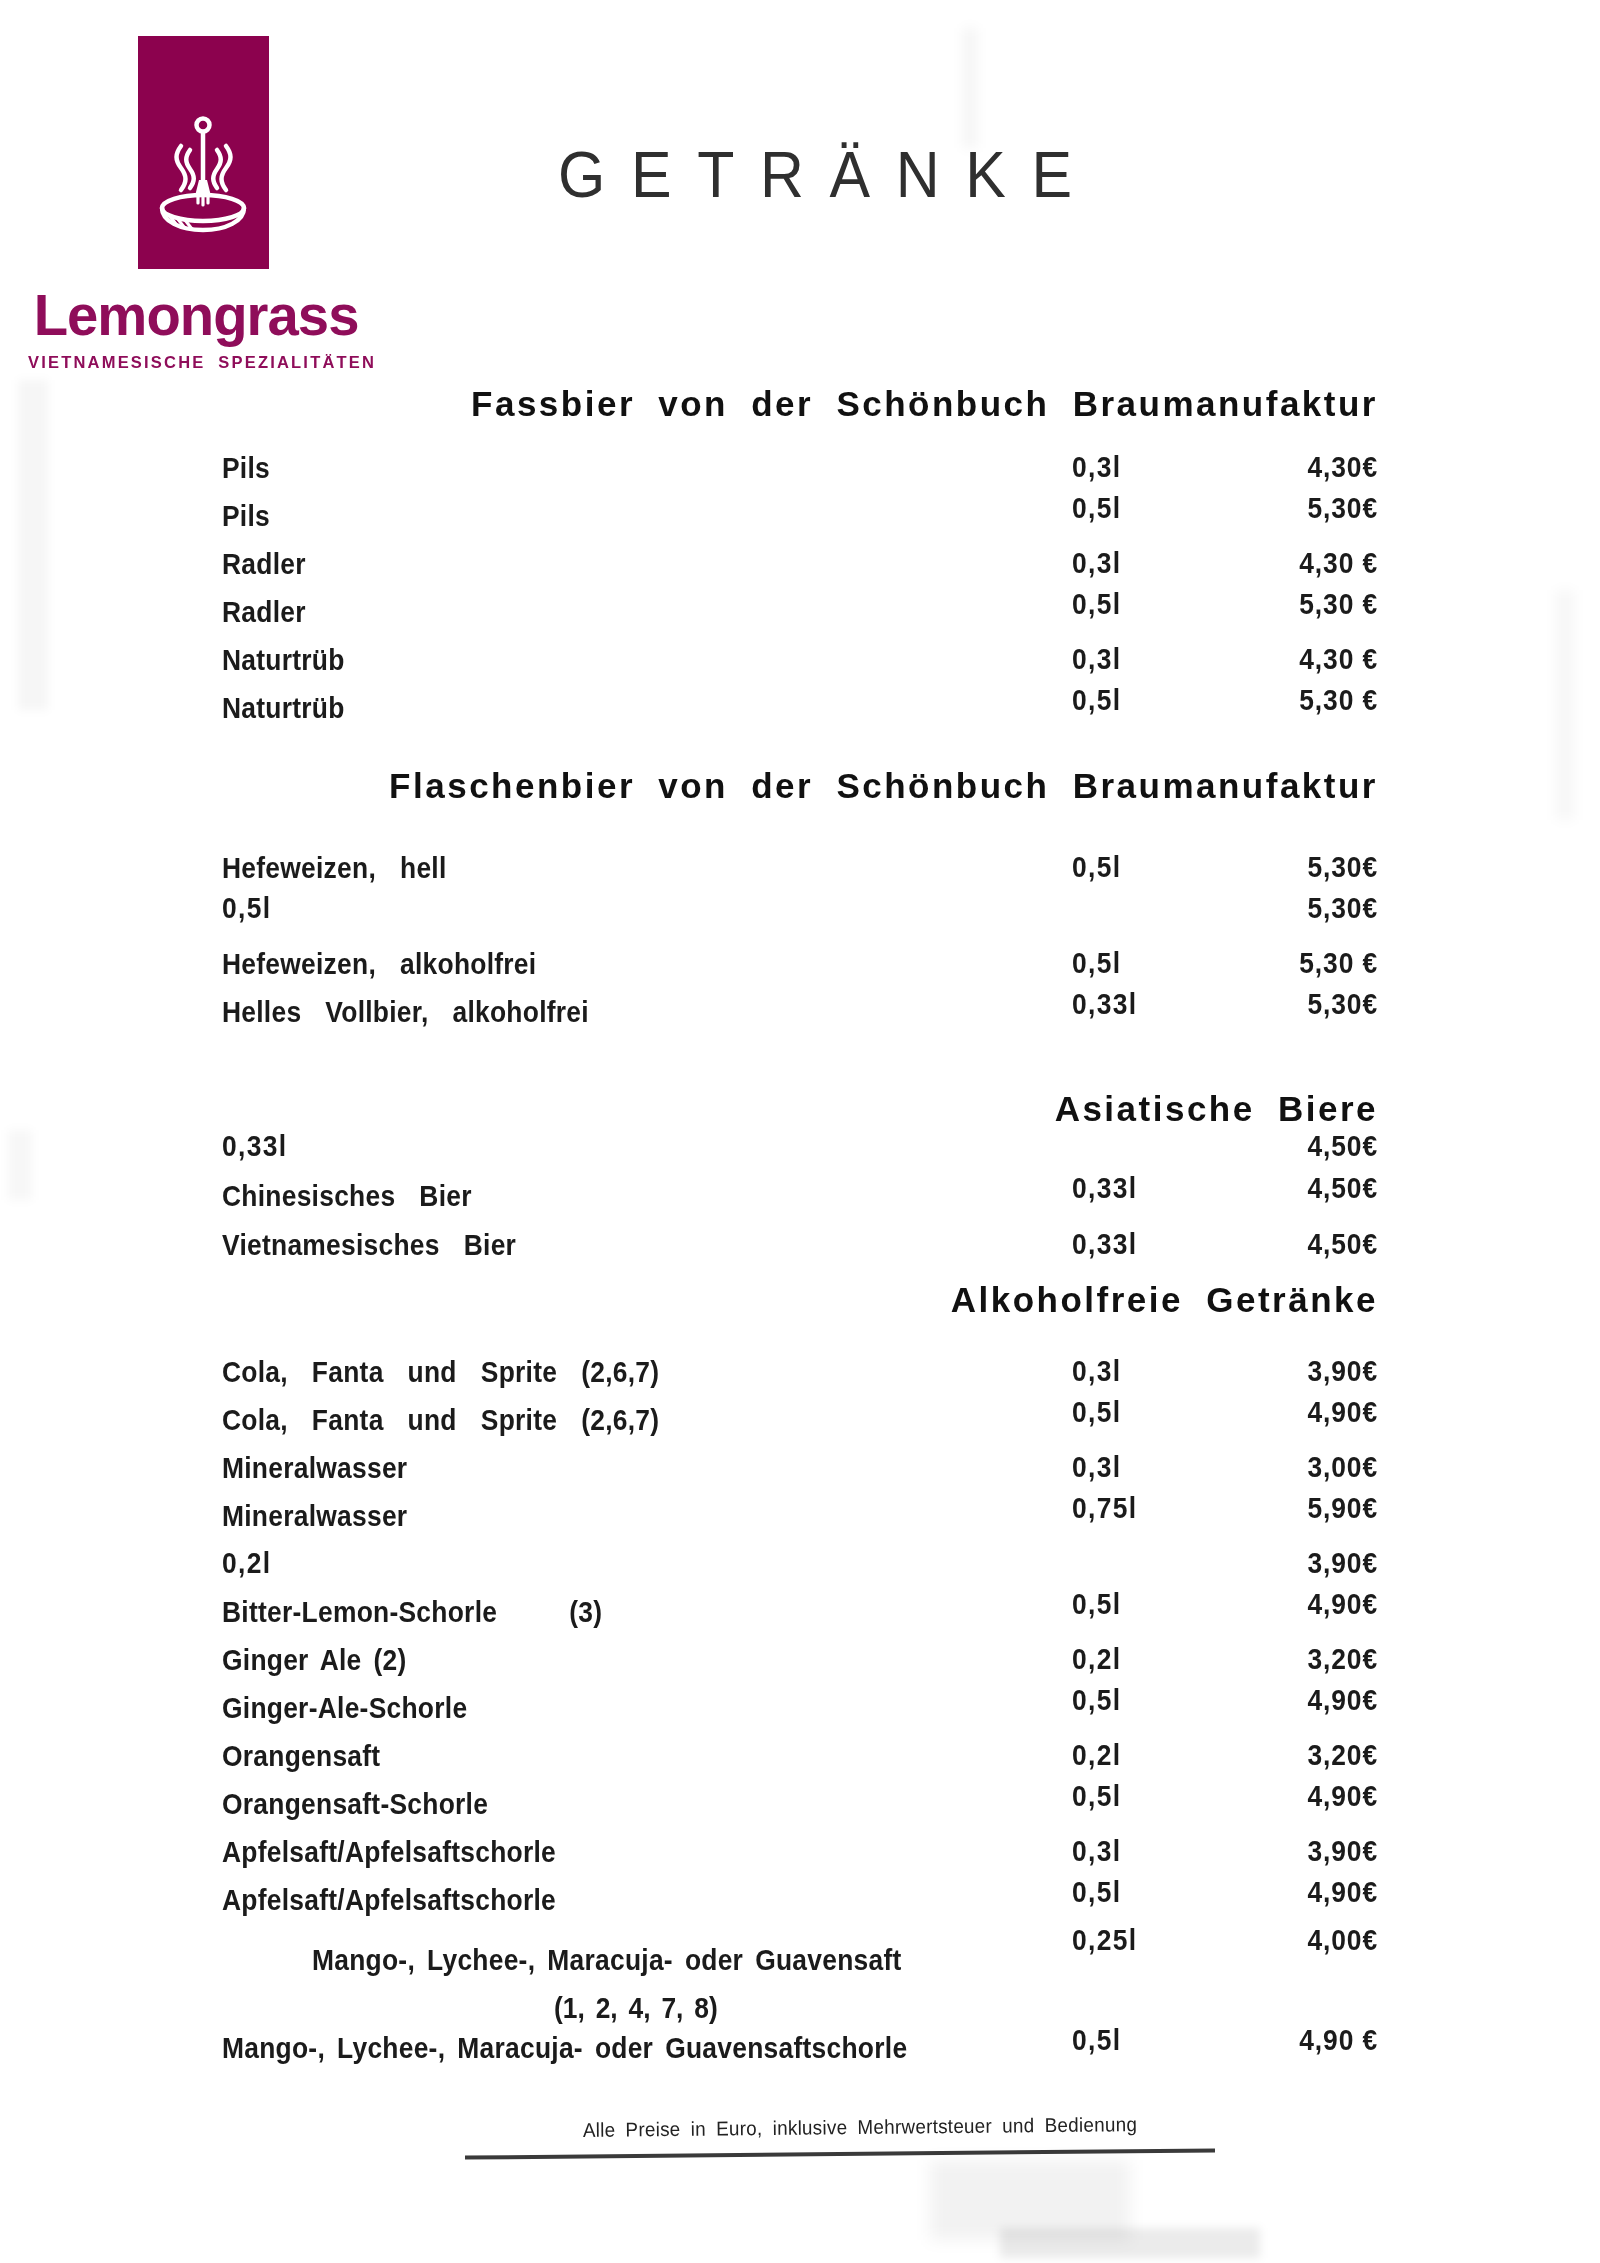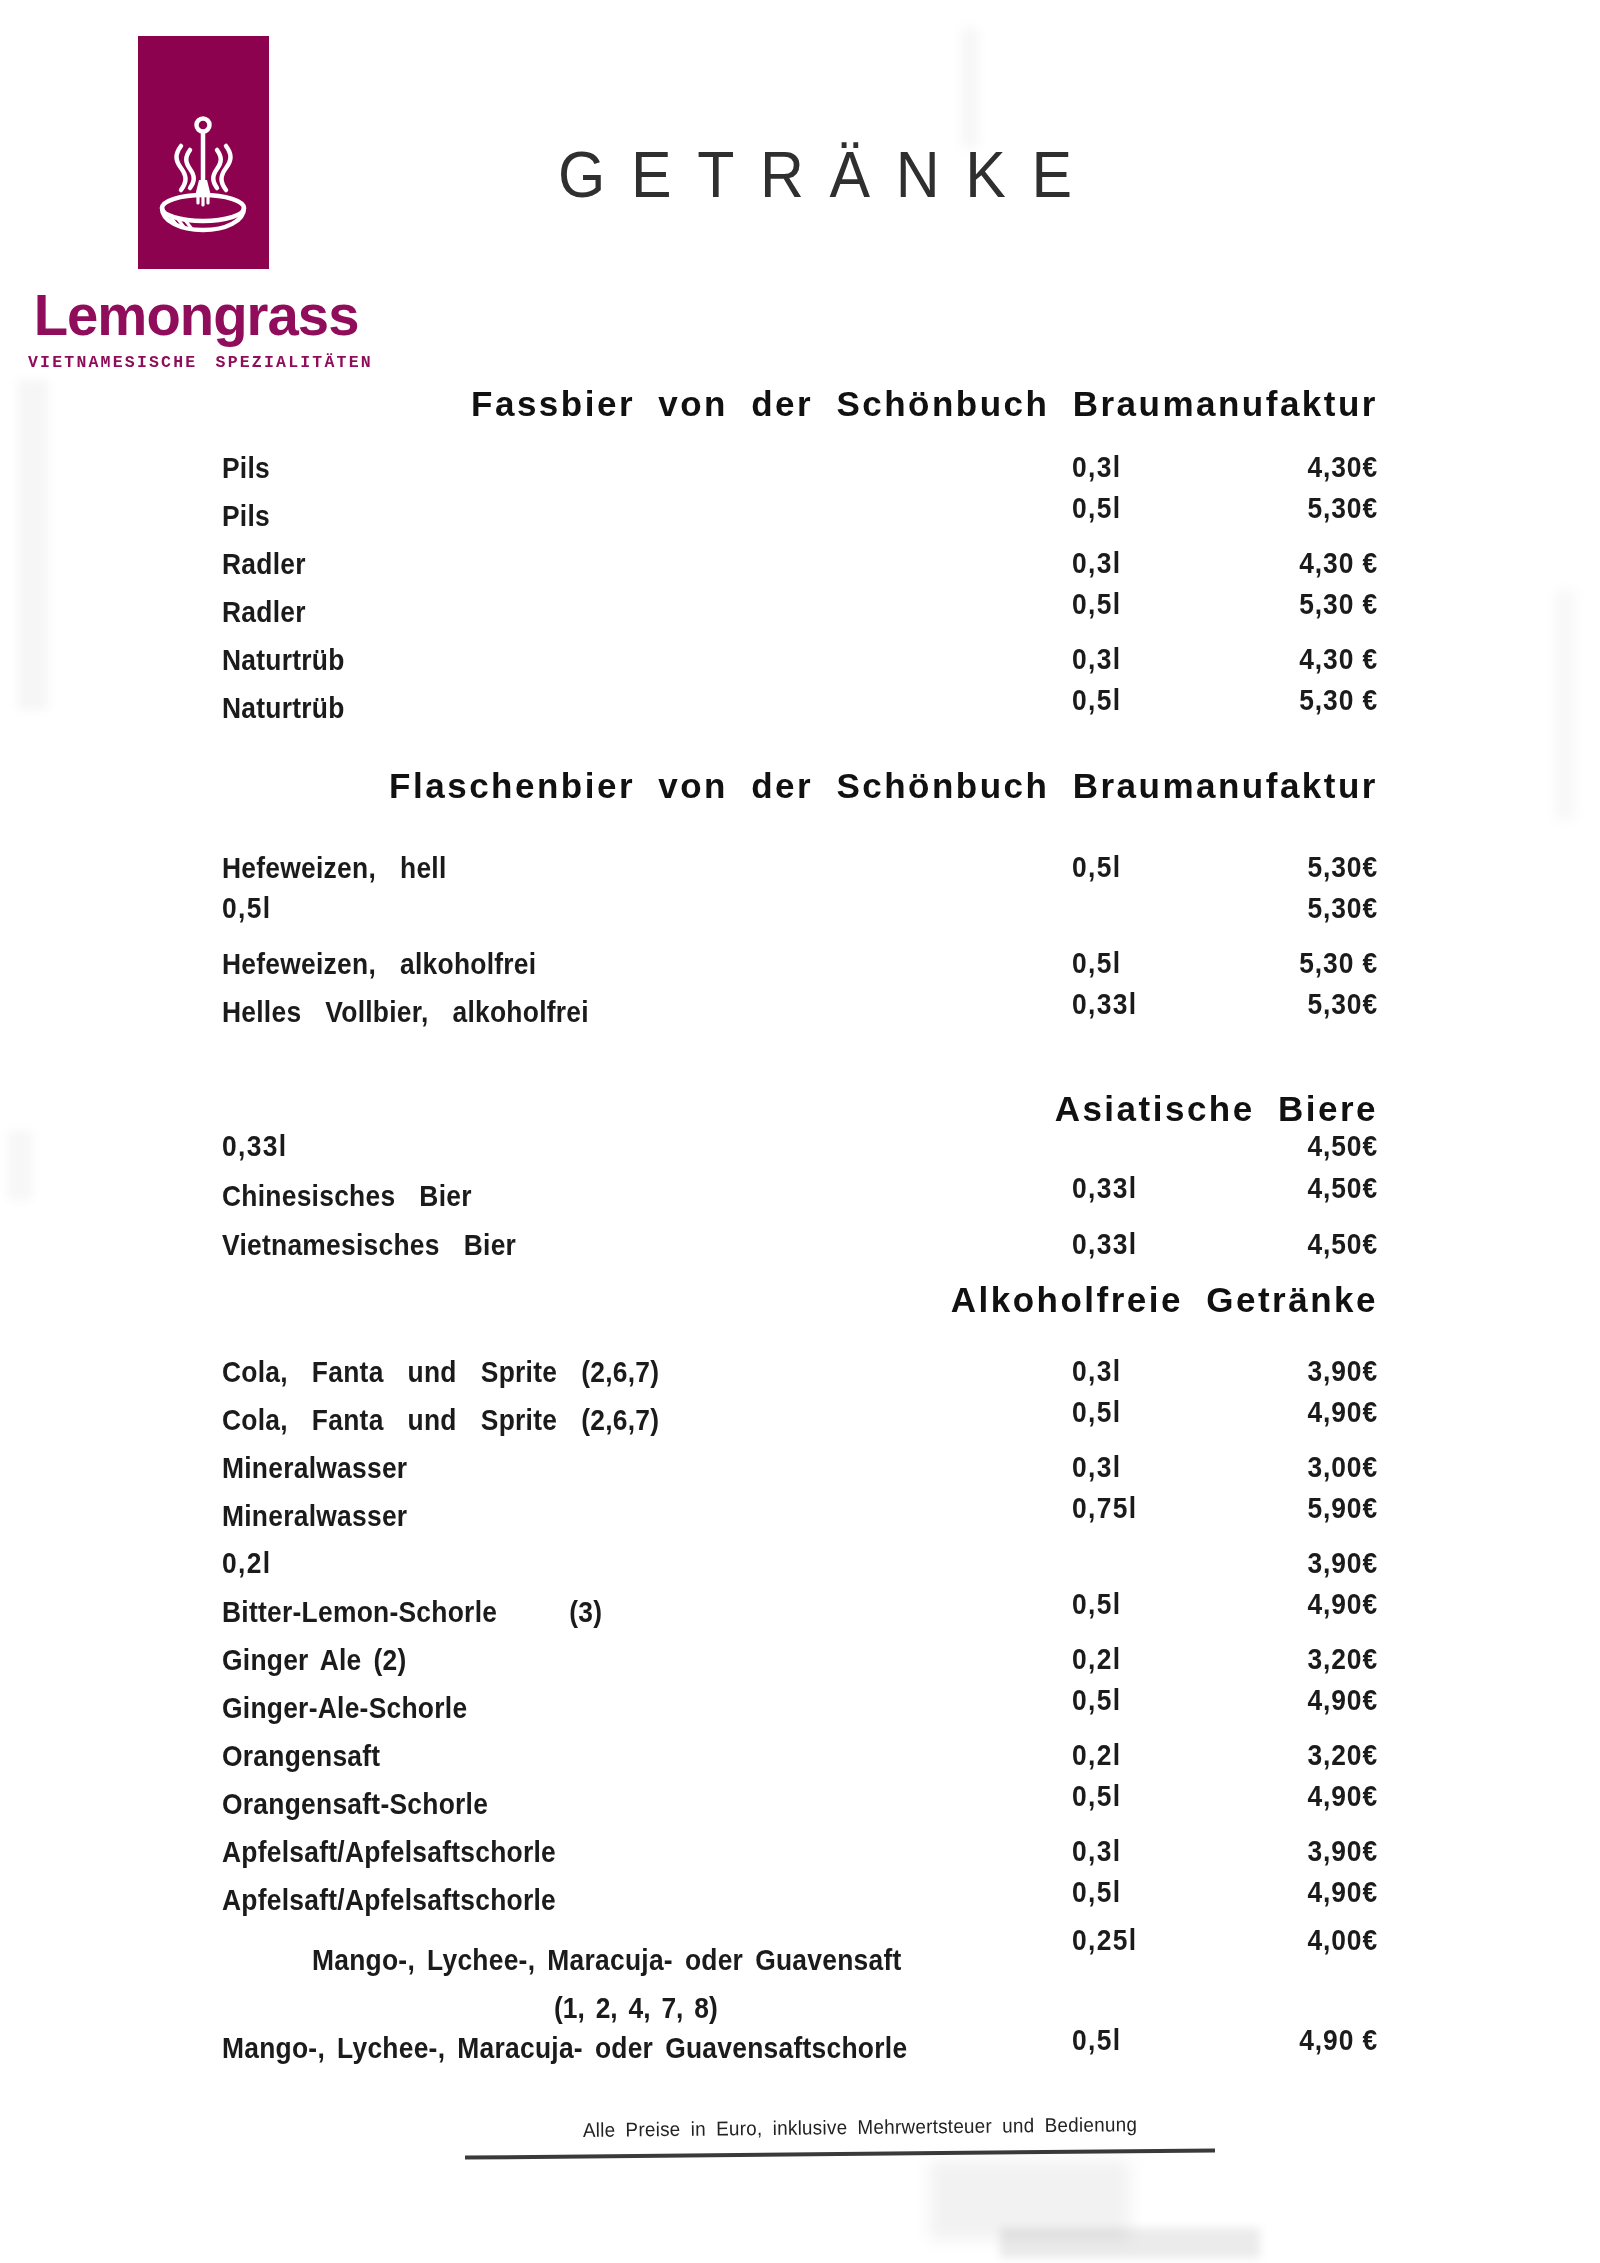--- a/index.html
+++ b/index.html
@@ -20,21 +20,21 @@
   }
   
   .logo-rect{position:absolute;left:138px;top:36px;width:131px;height:233px;}
   .logo-text{position:absolute;left:28px;top:270px;width:376px;margin-top:11px;}
   .logo-name{
     font-size:58px;font-weight:700;letter-spacing:-1px;color:var(--brand-text);
     transform:scaleX(.97);transform-origin:center;
   }
   .logo-tag{
     margin-top:5px;font-size:16.5px;font-weight:700;letter-spacing:2.2px;word-spacing:6px;
-    color:var(--brand-text);white-space:nowrap;font-family:Liberation Mono, monospace;
+    color:var(--brand-text);white-space:nowrap;
   }
   .page-title{
     position:absolute;left:558px;top:138px;
     font-size:64px;font-weight:400;letter-spacing:27px;color:var(--title-ink);
     transform:scaleX(.95);transform-origin:left center;white-space:nowrap;
   }
   
   #menu{position:absolute;left:222px;top:383px;width:1156px;}
   .menu-section{position:relative;}
   .section-title{

